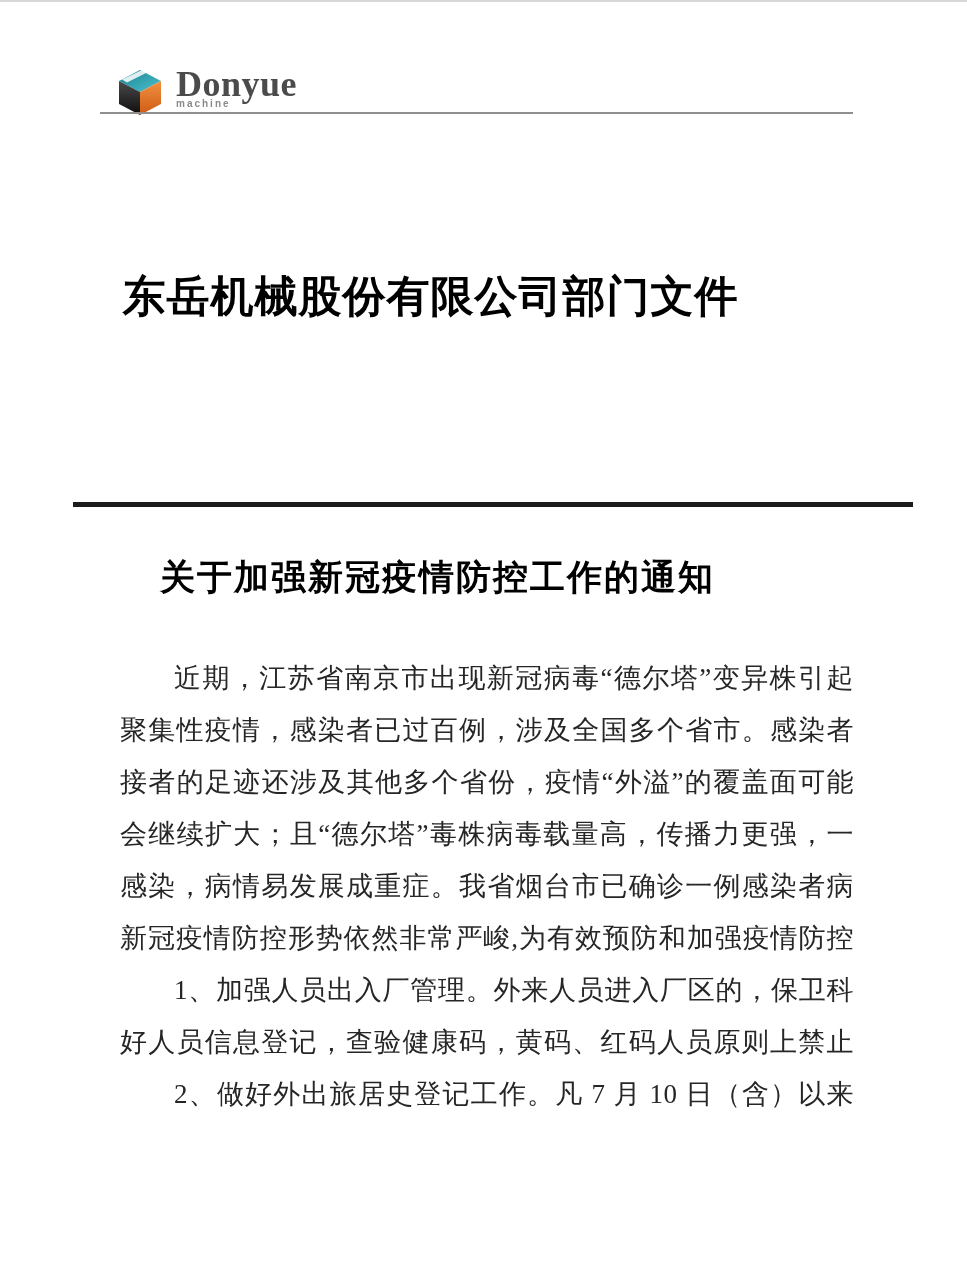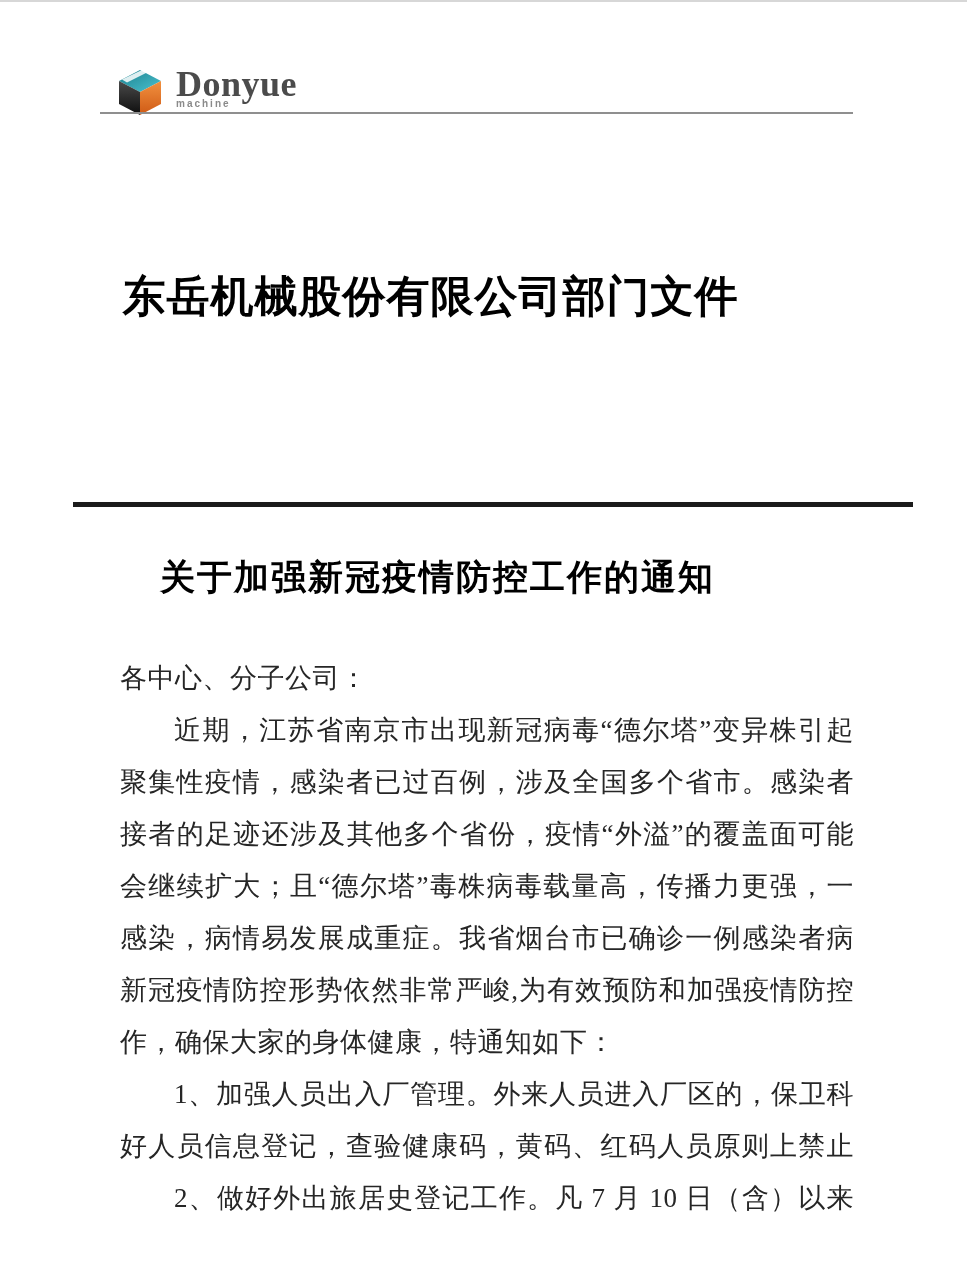--- a/index.html
+++ b/index.html
@@ -165,26 +165,24 @@
   </header>
 
   <h1 class="org-title">东岳机械股份有限公司部门文件</h1>
 
 
   <div class="thick-rule"></div>
 
   <h2 class="notice-title">关于加强新冠疫情防控工作的通知</h2>
 
   <div class="body-text">
-    <div class="line">各中心、分子公司：</div>
     <div class="line indent fill">近期，江苏省南京市出现新冠病毒“德尔塔”变异株引起的</div>
     <div class="line fill">聚集性疫情，感染者已过百例，涉及全国多个省市。感染者和密</div>
     <div class="line fill">接者的足迹还涉及其他多个省份，疫情“外溢”的覆盖面可能将</div>
     <div class="line fill">会继续扩大；且“德尔塔”毒株病毒载量高，传播力更强，一旦</div>
     <div class="line fill">感染，病情易发展成重症。我省烟台市已确诊一例感染者病例，</div>
     <div class="line fill">新冠疫情防控形势依然非常严峻,为有效预防和加强疫情防控工</div>
-    <div class="line">作，确保大家的身体健康，特通知如下：</div>
     <div class="line indent fill">1、加强人员出入厂管理。外来人员进入厂区的，保卫科做</div>
     <div class="line fill">好人员信息登记，查验健康码，黄码、红码人员原则上禁止入厂。</div>
     <div class="line indent fill">2、做好外出旅居史登记工作。凡 7 月 10 日（含）以来有南</div>
   </div>
 
 </div>
 
 </body></html>

